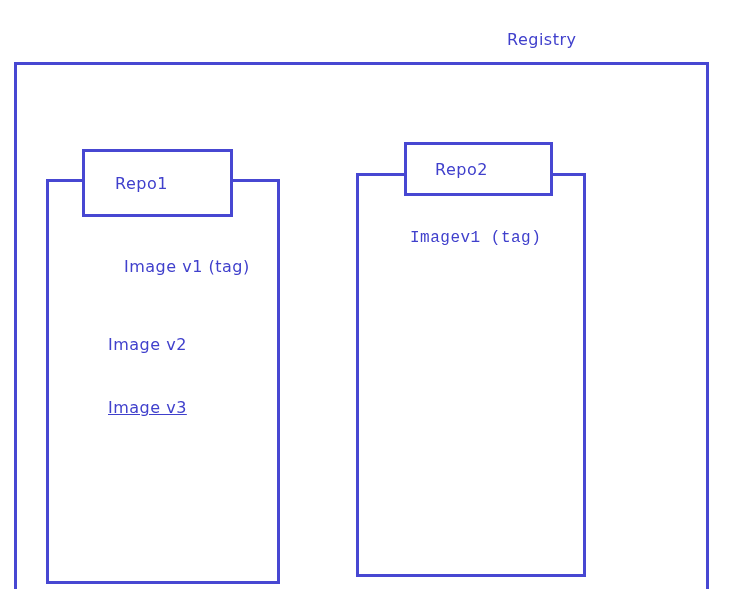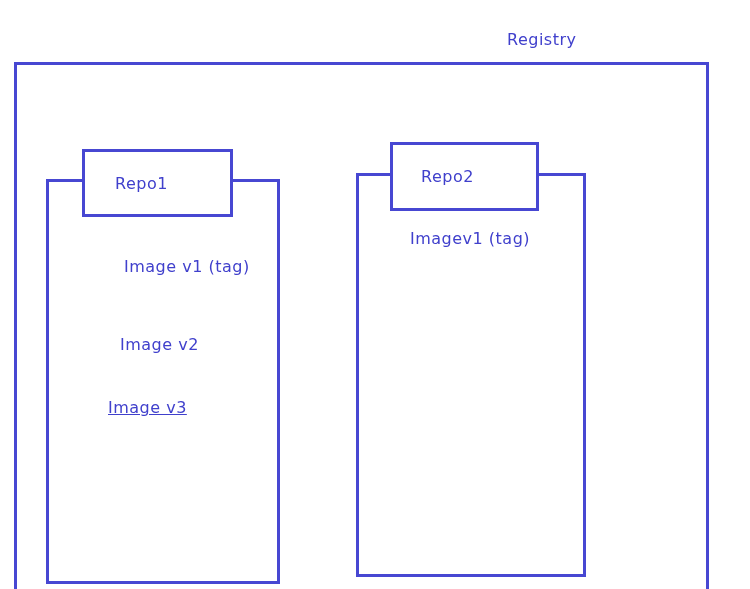--- a/index.html
+++ b/index.html
@@ -70,38 +70,38 @@
     color: var(--text);
     padding-left: 30px;
   }
   .repo1-tab {
     left: 82px;
     top: 125px;
     width: 151px;
     height: 68px;
   }
   .repo2-tab {
-    left: 390px;
+    left: 404px;
     top: 118px;
     width: 149px;
-    height: 69px;
+    height: 54px;
     padding-left: 28px;
   }
   .image-label {
     position: absolute;
     font-size: 16px;
     letter-spacing: 0.5px;
     color: var(--text);
     white-space: nowrap;
     z-index: 3;
   }
   .repo1-image-1 { left: 124px; top: 233px; }
-  .repo1-image-2 { left: 120px; top: 311px; }
+  .repo1-image-2 { left: 108px; top: 311px; }
   .repo1-image-3 { left: 108px; top: 374px; text-decoration: underline; }
-  .repo2-image-1 { left: 410px; top: 205px; }
+  .repo2-image-1 { left: 410px; top: 205px; font-family: Liberation Mono, monospace; }
 </style>
 </head>
 <body>
 
 <div class="canvas">
 
   <div class="registry-label">Registry</div>
 
   <div class="outer-rect"></div>
 

